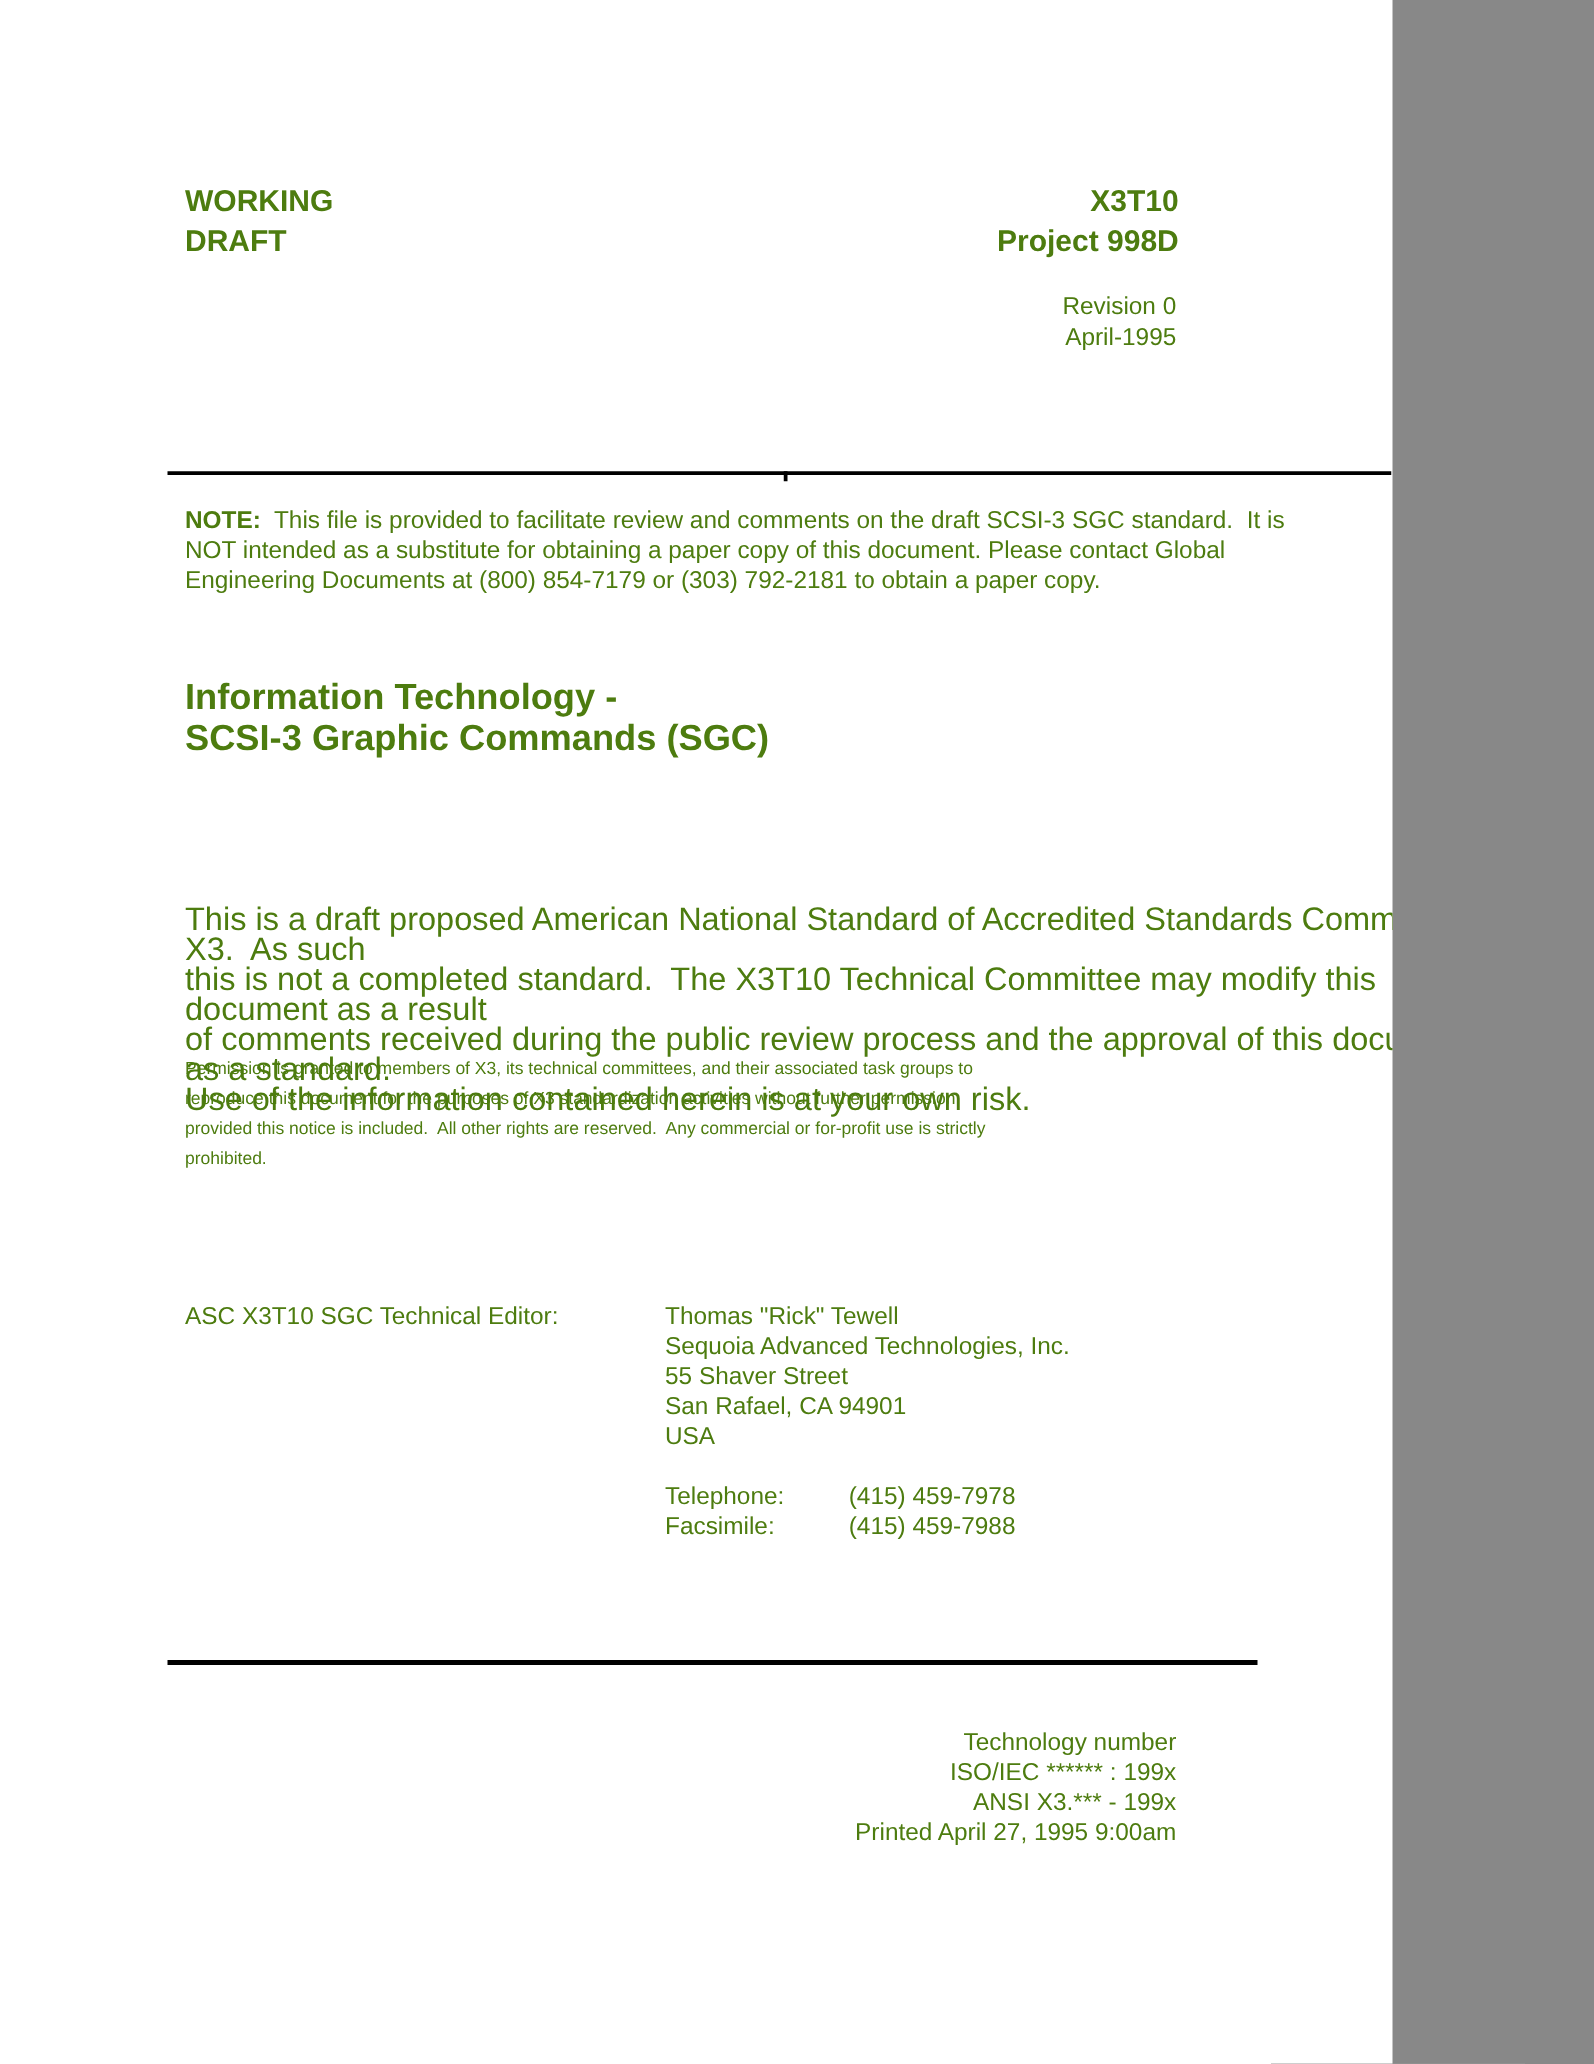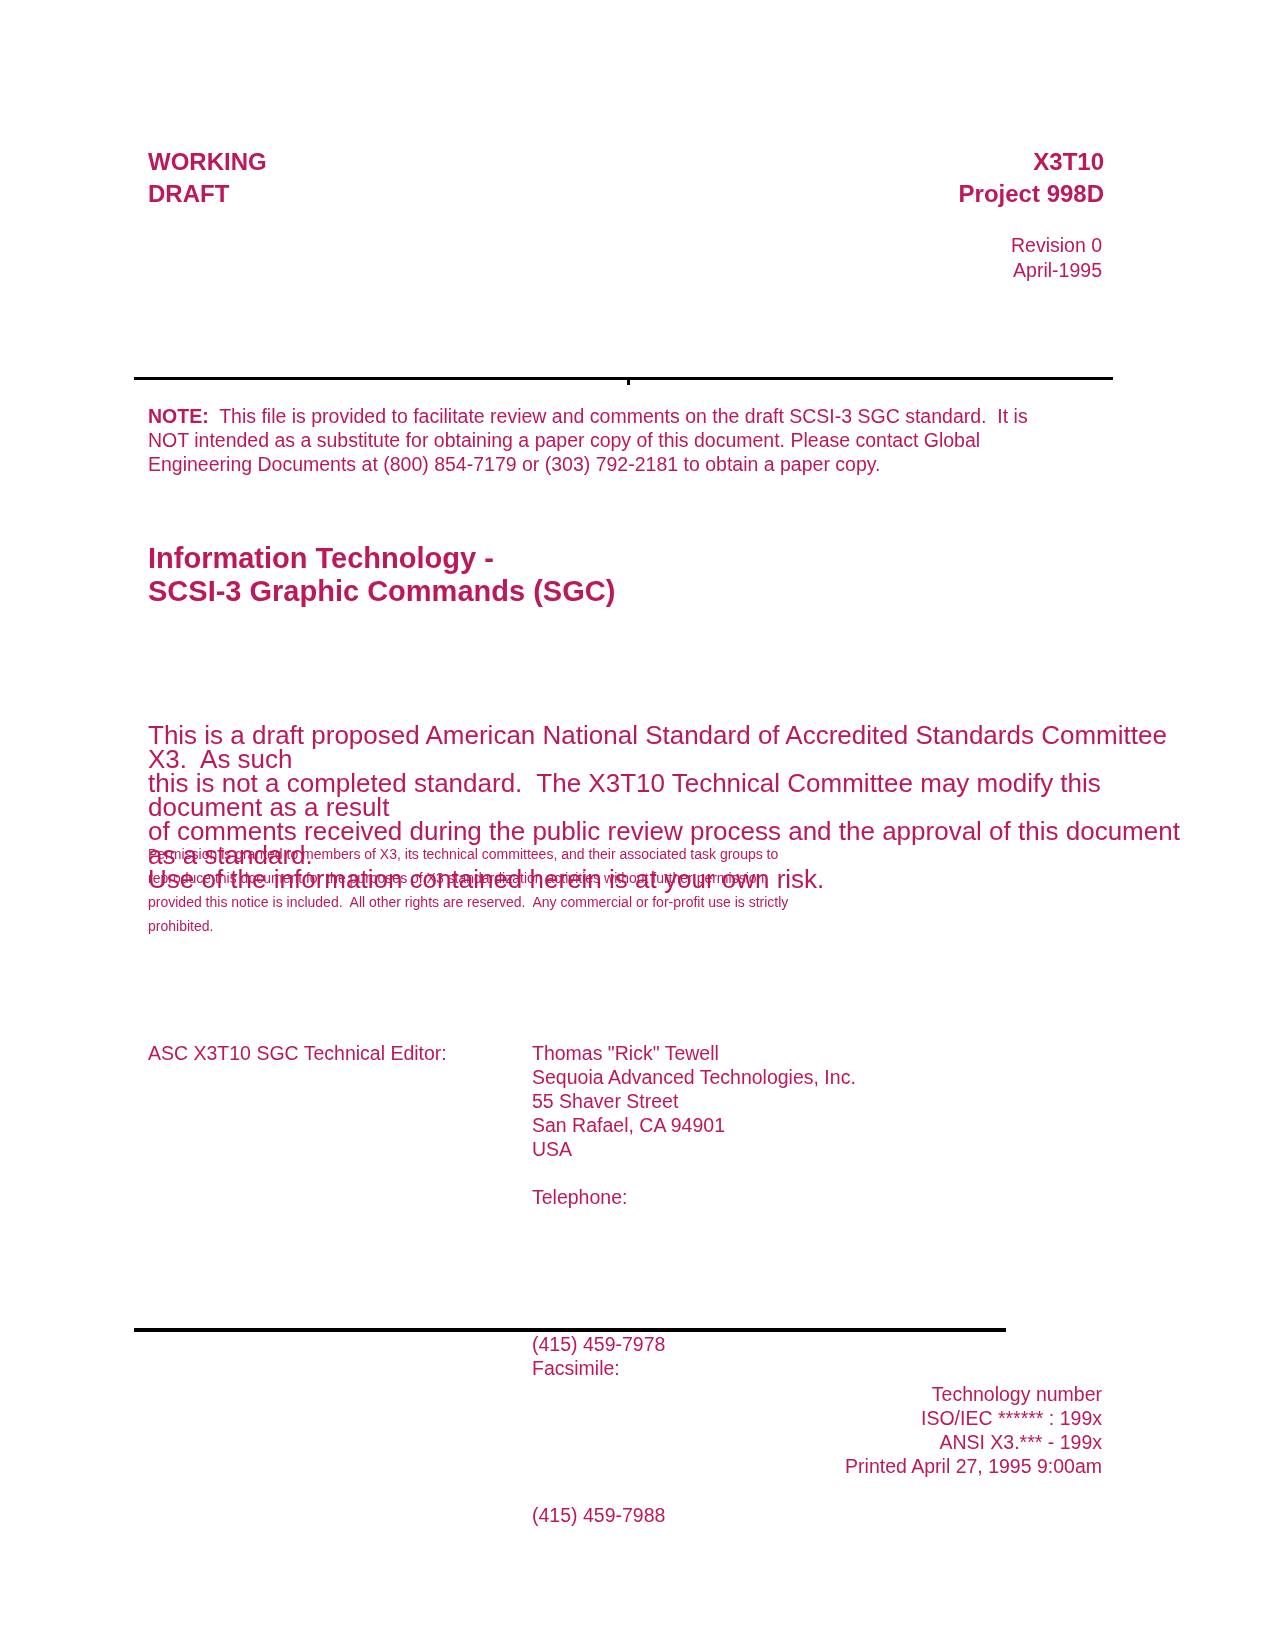--- a/index.html
+++ b/index.html
@@ -1,20 +1,20 @@
 <!DOCTYPE html>
 <html><head>
 <meta charset="utf-8">
 <style>
   html,body{margin:0;padding:0;background:#888;}
   .page{
     position:relative;
-    width:1275px;height:1651px;
+    width:1114px;height:1651px;
     background:#ffffff;
-    color:#be185d;
+    color:#4d7c0f;
     font-family:"Liberation Sans", sans-serif;
     overflow:hidden;
   }
   .abs{position:absolute;}
   .b{font-weight:bold;}
   .pre{white-space:pre-wrap;}
 
   .hdr-left{left:148px;top:146px;font-size:24px;line-height:32px;font-weight:bold;}
   .hdr-right{right:171px;top:146px;font-size:24px;line-height:32px;font-weight:bold;text-align:right;}
   .rev-block{right:173px;top:233px;font-size:19.5px;line-height:25px;text-align:right;}
@@ -25,21 +25,21 @@
   .rule-2{left:134px;top:1328px;width:872px;height:4px;}
 
   .note{left:148px;top:404px;width:1040px;font-size:19.5px;line-height:24px;}
   .doc-title{left:148px;top:542px;font-size:29px;line-height:33px;font-weight:bold;}
   .para1{left:148px;top:723px;width:1040px;font-size:26px;line-height:24px;}
   .para2{left:148px;top:800px;width:1040px;font-size:14px;line-height:24px;margin-top:42px;}
 
   .editor-label{left:148px;top:1041px;font-size:19.5px;line-height:24px;}
   .editor-addr{left:532px;top:1041px;font-size:19.5px;line-height:24px;}
   .contact-rows{left:532px;top:1185px;font-size:19.5px;line-height:24px;}
-  .contact-row{display:flex;flex-direction:column;}
+  .contact-row{display:flex;}
   .contact-row .lbl{width:147px;flex:0 0 147px;}
 
   .ref-block{right:173px;top:1382px;font-size:19.5px;line-height:24px;text-align:right;}
 </style>
 </head>
 <body>
 
 <div class="page">
 
   <div class="abs hdr-left">

